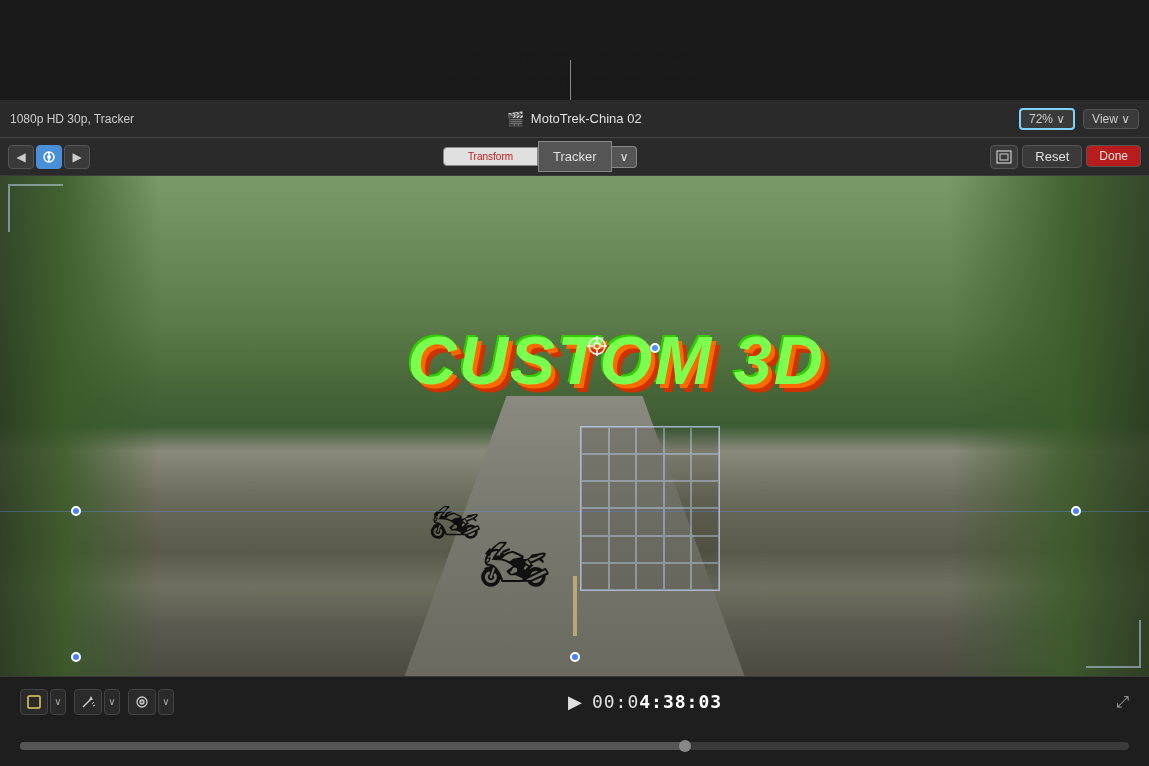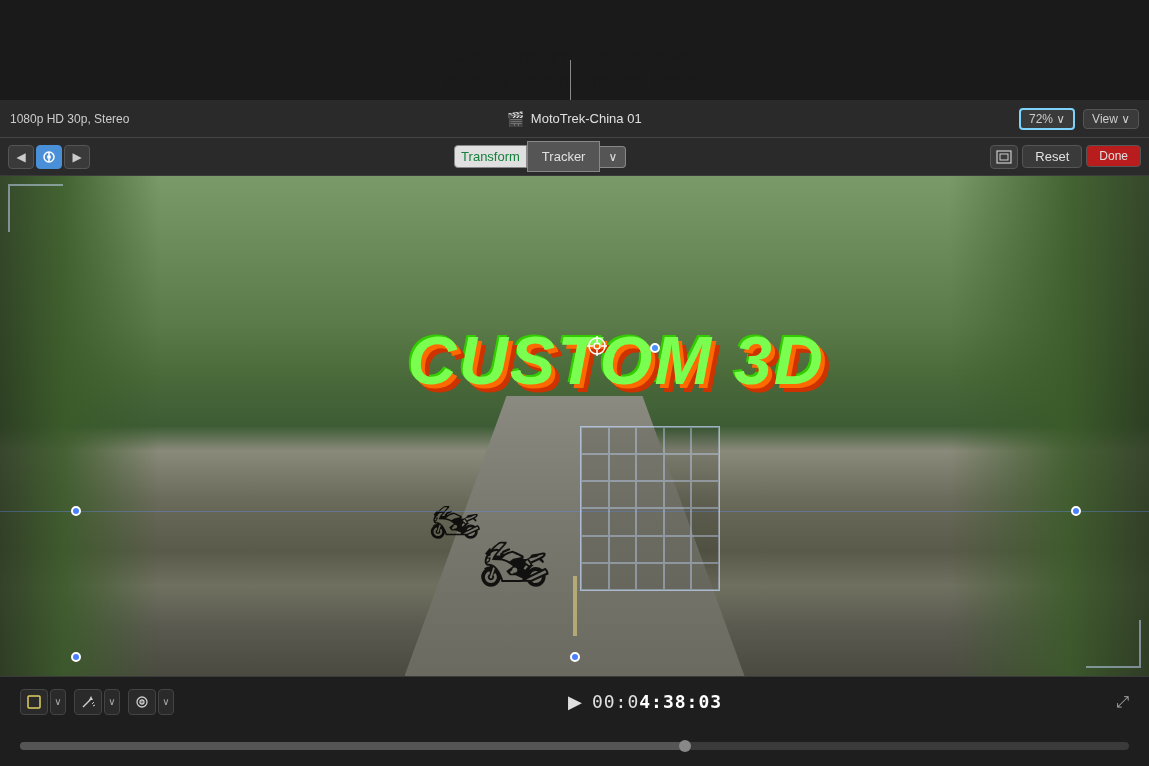--- a/index.html
+++ b/index.html
@@ -134,23 +134,23 @@
       flex: 1;
       display: flex;
       justify-content: center;
       align-items: center;
       gap: 0;
     }
     .transform-btn {
       background: #e0e0e0;
       border: 1px solid #888;
       border-radius: 4px 0 0 4px;
-      color: #15803d;
-      font-size: 13px;
-      padding: 3px 6px;
+      color: #b91c1c;
+      font-size: 10px;
+      padding: 3px 24px;
       cursor: pointer;
       font-weight: 500;
     }
     .tracker-btn {
       background: #555;
       border: 1px solid #888;
       border-radius: 0;
       color: #e0e0e0;
       font-size: 13px;
       padding: 7px 14px;
@@ -523,24 +523,24 @@
     <div class="tooltip-text">Click Transform to resize, move,</div>
     <div class="tooltip-text">or rotate the superimposed image.</div>
   </div>
 </div>
 
 <div class="tooltip-connector"></div>
 
 <div class="viewer-outer">
 
   <div class="top-bar">
-    <div class="top-bar-left">1080p HD 30p, Stereo</div>
+    <div class="top-bar-left">1080p HD 30p, Tracker</div>
     <div class="top-bar-center">
       <span class="clapper-icon">🎬</span>
-      <span class="clip-title">MotoTrek-China 01</span>
+      <span class="clip-title">MotoTrek-China 02</span>
     </div>
     <div class="top-bar-right">
       <button class="zoom-btn">72% ∨</button>
       <button class="view-btn">View ∨</button>
     </div>
   </div>
 
   <div class="controls-bar">
     <div class="nav-buttons">
       <button class="nav-btn">◀</button>

